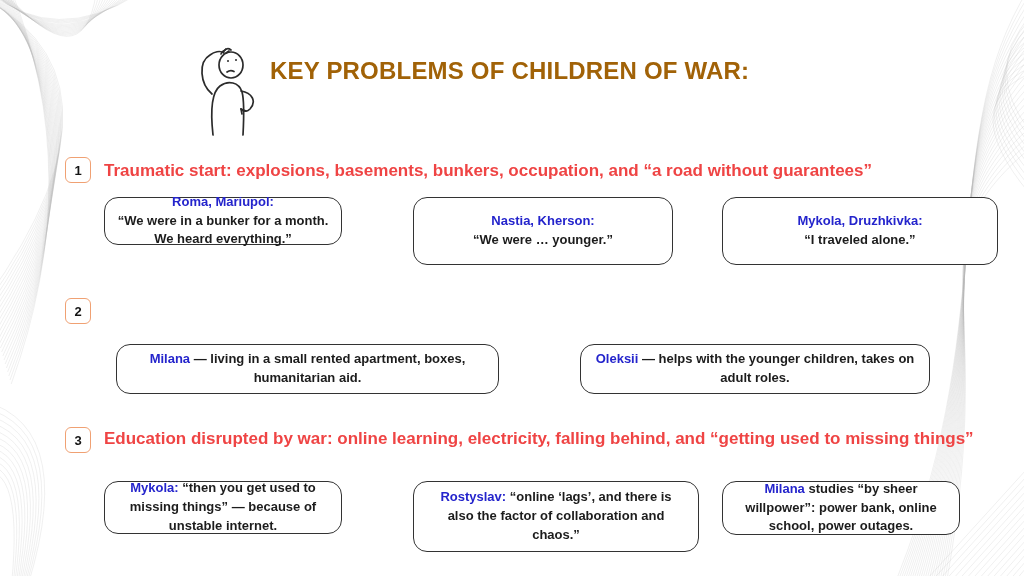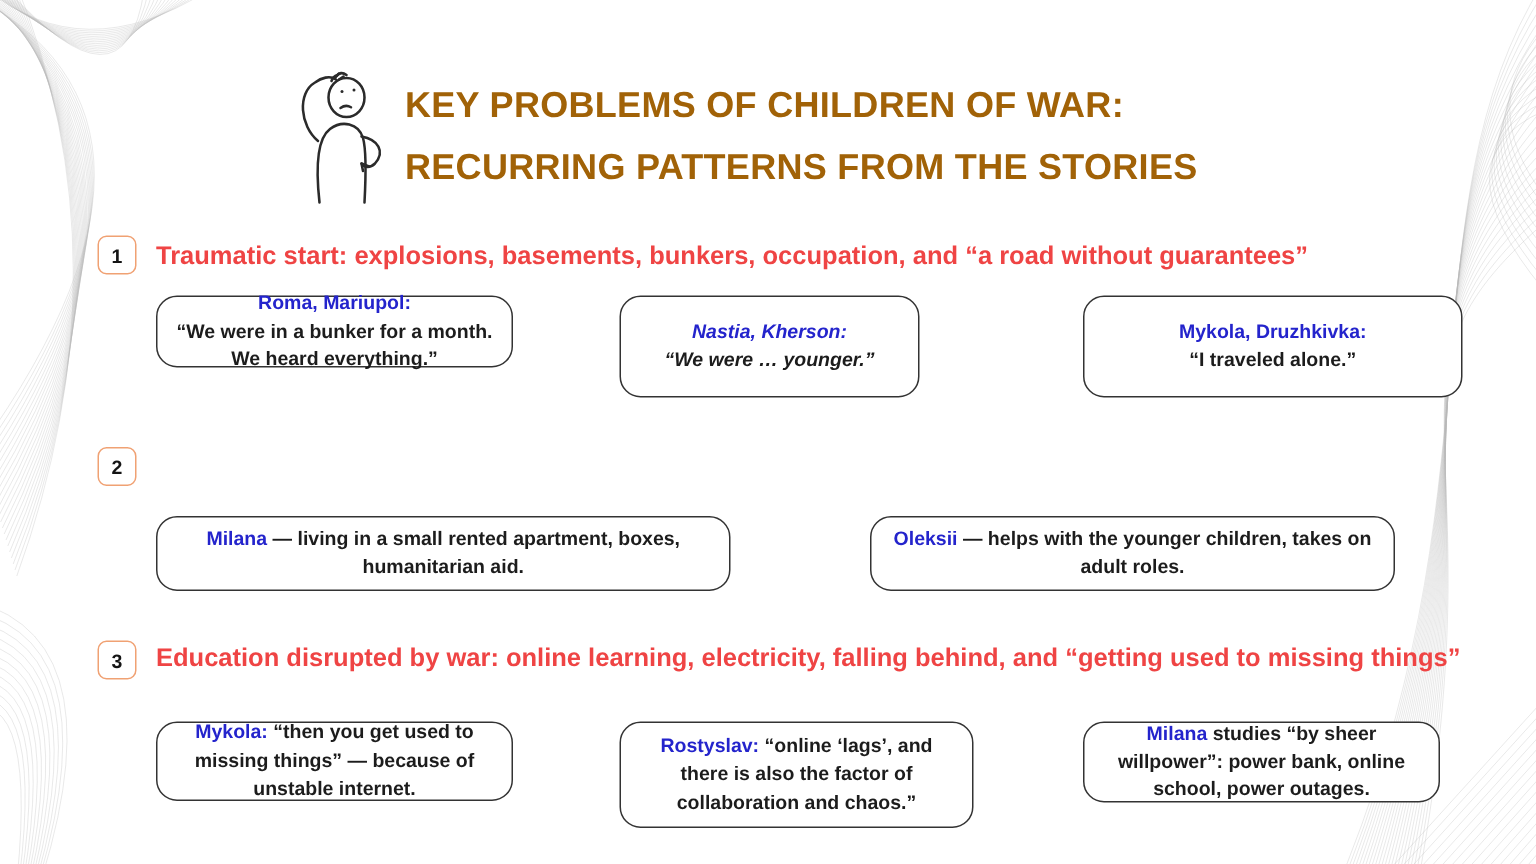--- a/index.html
+++ b/index.html
@@ -161,54 +161,53 @@
     <path d="M30 28 q3.5 -2.5 7 -0.5"></path>
     <path d="M15 50 C 3 40, 1 18, 13 11 C 17 8, 23 6, 27 9"></path>
     <path d="M26 8 l3 -3 M29 9 l3 -2"></path>
     <path d="M16 91 C 13 64, 15 48, 23 42 C 31 36, 42 38, 45 48 C 47 55, 47 72, 46 91" fill="#fff"></path>
     <path d="M44 47 C 55 49, 60 57, 53 65 C 50 68, 46 68, 44 65"></path>
     <path d="M44 65 l5 2 M44 65 l1 5"></path>
   </svg>
 
   <div class="title">
     <div class="title-line">KEY PROBLEMS OF CHILDREN OF WAR:</div>
-    <div class="title-line">RECURRING PATTERNS FROM THE STORIES</div>
   </div>
 
   <div class="badge" style="left:65px;top:157px;">1</div>
   <div class="heading" style="left:104px;top:159px;width:900px;">Traumatic start: explosions, basements, bunkers, occupation, and “a road without guarantees”</div>
 
   <div class="card" style="left:104px;top:197px;width:238px;height:48px;">
     <div class="blue">Roma, Mariupol:</div>
     <div>“We were in a bunker for a month. We heard everything.”</div>
   </div>
-  <div class="card" style="left:413px;top:197px;width:200px;height:68px;font-style:italic;">
+  <div class="card" style="left:413px;top:197px;width:260px;height:68px;">
     <div class="blue">Nastia, Kherson:</div>
     <div>“We were … younger.”</div>
   </div>
-  <div class="card" style="left:722px;top:197px;width:253px;height:68px;">
+  <div class="card" style="left:722px;top:197px;width:276px;height:68px;">
     <div class="blue">Mykola, Druzhkivka:</div>
     <div>“I traveled alone.”</div>
   </div>
 
   <div class="badge" style="left:65px;top:298px;">2</div>
 
-  <div class="card" style="left:104px;top:344px;width:383px;height:50px;text-align:center;">
+  <div class="card" style="left:116px;top:344px;width:383px;height:50px;text-align:center;">
     <p><span class="blue">Milana</span> <span>— living in a small rented apartment, boxes, humanitarian aid.</span></p>
   </div>
   <div class="card" style="left:580px;top:344px;width:350px;height:50px;">
     <p><span class="blue">Oleksii</span> <span>— helps with the younger children, takes on adult roles.</span></p>
   </div>
 
   <div class="badge" style="left:65px;top:427px;">3</div>
   <div class="heading" style="left:104px;top:427px;width:897px;">Education disrupted by war: online learning, electricity, falling behind, and “getting used to missing things”</div>
 
   <div class="card" style="left:104px;top:481px;width:238px;height:53px;">
     <p><span class="blue">Mykola:</span> <span>“then you get used to missing things” — because of unstable internet.</span></p>
   </div>
-  <div class="card" style="left:413px;top:481px;width:236px;height:71px;">
+  <div class="card" style="left:413px;top:481px;width:286px;height:71px;">
     <p><span class="blue">Rostyslav:</span> <span>“online ‘lags’, and there is also the factor of collaboration and chaos.”</span></p>
   </div>
   <div class="card" style="left:722px;top:481px;width:238px;height:54px;">
     <p><span class="blue">Milana</span> <span>studies “by sheer willpower”: power bank, online school, power outages.</span></p>
   </div>
 
 </div>
 
 </body></html>

